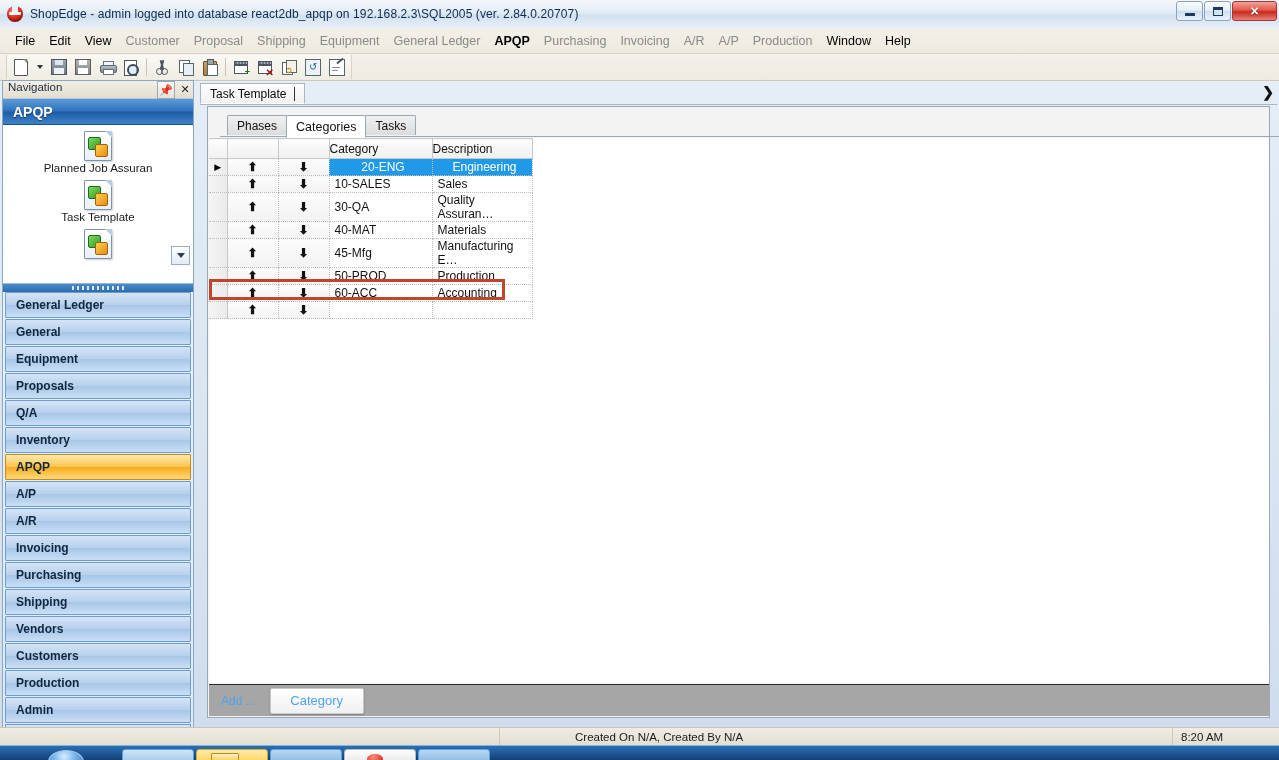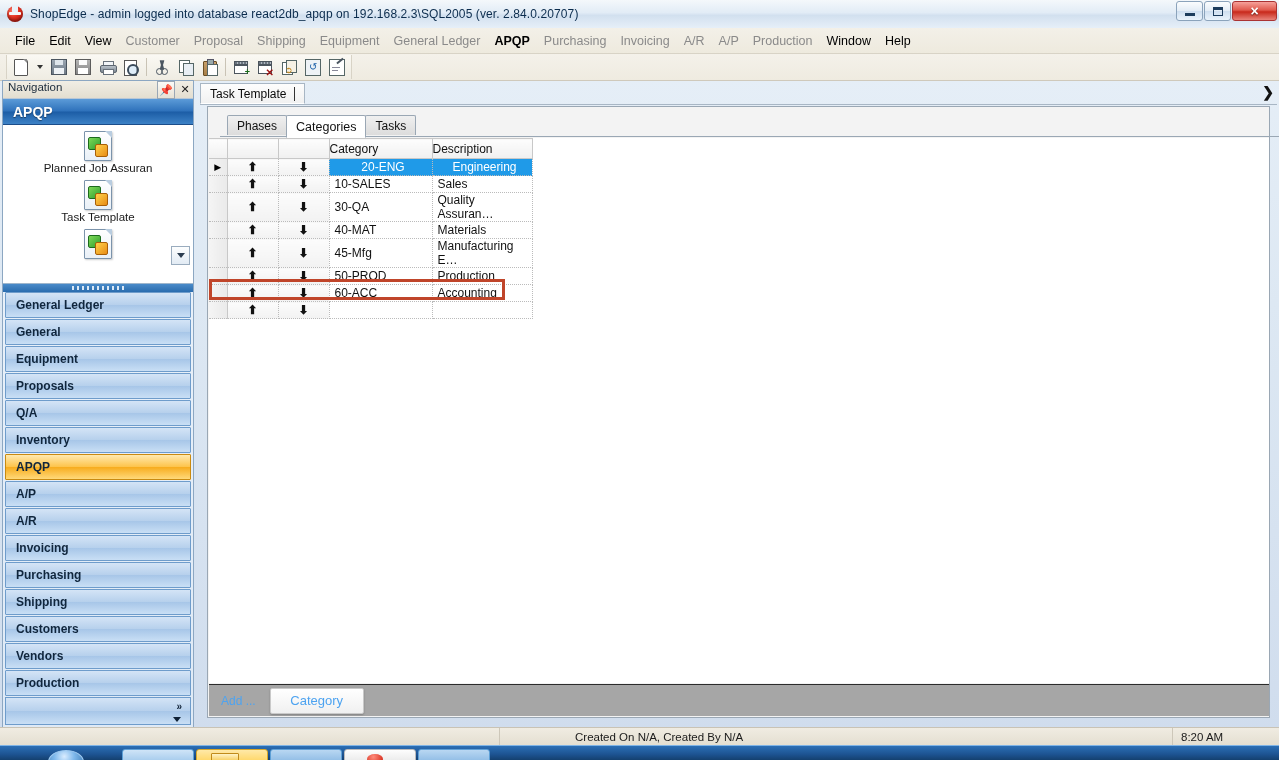--- a/index.html
+++ b/index.html
@@ -580,23 +580,24 @@
       <div class="nav-item">Equipment</div>
       <div class="nav-item">Proposals</div>
       <div class="nav-item">Q/A</div>
       <div class="nav-item">Inventory</div>
       <div class="nav-item selected">APQP</div>
       <div class="nav-item">A/P</div>
       <div class="nav-item">A/R</div>
       <div class="nav-item">Invoicing</div>
       <div class="nav-item">Purchasing</div>
       <div class="nav-item">Shipping</div>
+      <div class="nav-item">Vendors</div>
       <div class="nav-item">Customers</div>
-      <div class="nav-item">Vendors</div>
       <div class="nav-item">Production</div>
+      <div class="nav-item">Admin</div>
       <div class="nav-more">
         <span class="chev">»</span>
         <span class="dn"></span>
       </div>
     </div>
   </div>
 
   <div class="doctabstrip">
     <div class="doctab">
       <span>Task Template</span>

